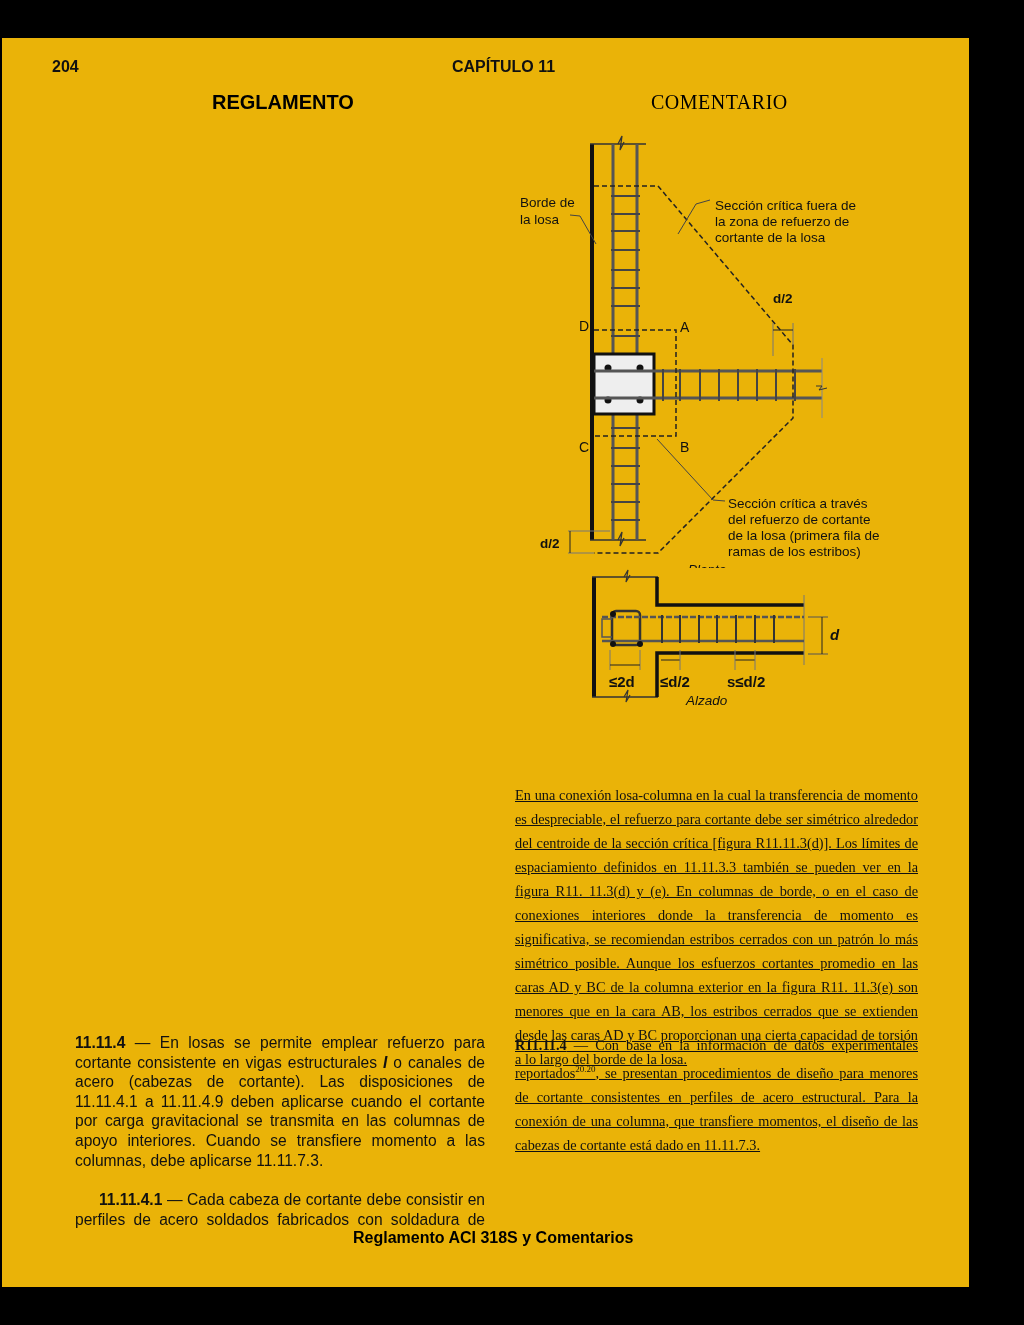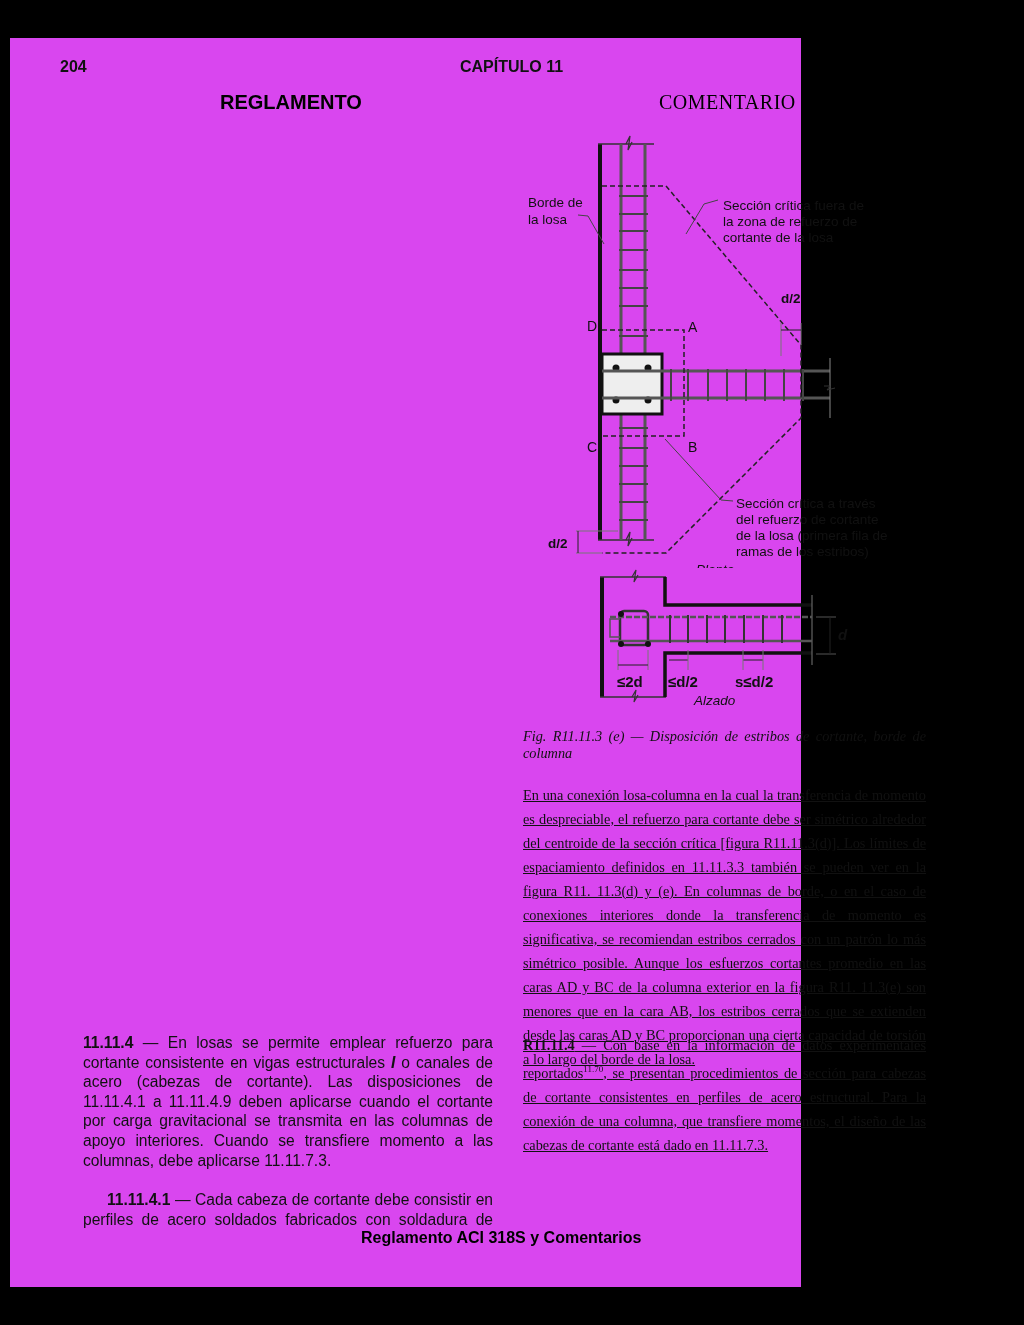--- a/index.html
+++ b/index.html
@@ -1,17 +1,17 @@
 <!DOCTYPE html>
 <html><head>
   <meta charset="utf-8">
   <style>
     html, body { margin:0; padding:0; }
     body { width:1024px; height:1325px; background:#000; position:relative; overflow:hidden; }
-    .page { position:absolute; left:10px; top:38px; width:791px; height:1249px; background:#d946ef; }
+    .page { position:absolute; left:2px; top:38px; width:967px; height:1249px; background:#eab308; }
     .abs { position:absolute; }
     .sans { font-family: "Liberation Sans", sans-serif; }
     .serif { font-family: "Liberation Serif", serif; }
     .hdr { font-weight:bold; font-size:16px; color:#111; }
     .colhead-l { font-size:20px; font-weight:bold; }
     .colhead-r { font-size:20px; letter-spacing:0.5px; }
     .lefttext { font-size:15.6px; line-height:19.6px; color:#111; text-align:justify; text-align-last:justify; }
     .lefttext.last-left { text-align-last:left; }
     .righttext { font-size:14.3px; line-height:24px; color:#111; text-align:justify;text-decoration:underline; }
     .caption { font-style:italic; font-size:14.3px; line-height:17px; color:#111; text-align:justify; }
@@ -152,28 +152,25 @@
     <line x1="163" y1="95" x2="183" y2="95" stroke="#222" stroke-width="1"></line>
     <line x1="163" y1="85" x2="163" y2="105" stroke="#777" stroke-width="1"></line>
     <line x1="183" y1="85" x2="183" y2="105" stroke="#777" stroke-width="1"></line>
     <text x="37" y="122" font-size="15" font-weight="bold" fill="#111">≤2d</text>
     <text x="88" y="122" font-size="15" font-weight="bold" fill="#111">≤d/2</text>
     <text x="155" y="122" font-size="15" font-weight="bold" fill="#111">s≤d/2</text>
     <text x="258" y="75" font-size="15" font-weight="bold" font-style="italic" fill="#111">d</text>
     <text x="114" y="140" font-size="13.5" font-style="italic" fill="#111">Alzado</text>
   </svg>
 
-  <div class="abs serif caption" style="left:513px; top:690px; width:403px;">
-    <span>Fig. R11.11.3 (e)</span><span> — Disposición de estribos de cortante, borde de columna</span>
-  </div>
 
   <div class="abs serif righttext" style="left:513px; top:745px; width:403px;">En una conexión losa-columna en la cual la transferencia de momento es despreciable, el refuerzo para cortante debe ser simétrico alrededor del centroide de la sección crítica [figura R11.11.3(d)]. Los límites de espaciamiento definidos en 11.11.3.3 también se pueden ver en la figura R11. 11.3(d) y (e). En columnas de borde, o en el caso de conexiones interiores donde la transferencia de momento es significativa, se recomiendan estribos cerrados con un patrón lo más simétrico posible. Aunque los esfuerzos cortantes promedio en las caras AD y BC de la columna exterior en la figura R11. 11.3(e) son menores que en la cara AB, los estribos cerrados que se extienden desde las caras AD y BC proporcionan una cierta capacidad de torsión a lo largo del borde de la losa.</div>
 
   <div class="abs serif righttext" style="left:513px; top:995px; width:403px;">
-    <b>R11.11.4</b><span> — Con base en la información de datos experimentales reportados</span><sup style="font-size:9px;">11.70</sup><span>, se presentan procedimientos de sección para cabezas de cortante consistentes en perfiles de acero estructural. Para la conexión de una columna, que transfiere momentos, el diseño de las cabezas de cortante está dado en 11.11.7.3.</span>
+    <b>R11.11.4</b><span> — Con base en la información de datos experimentales reportados</span><sup style="font-size:9px;">20.20</sup><span>, se presentan procedimientos de diseño para menores de cortante consistentes en perfiles de acero estructural. Para la conexión de una columna, que transfiere momentos, el diseño de las cabezas de cortante está dado en 11.11.7.3.</span>
   </div>
 
 
   <div class="abs sans lefttext last-left" style="left:73px; top:995px; width:410px;">
     <b>11.11.4</b><span> — En losas se permite emplear refuerzo para cortante consistente en vigas estructurales </span><b><i>I</i></b><span> o canales de acero (cabezas de cortante). Las disposiciones de 11.11.4.1 a 11.11.4.9 deben aplicarse cuando el cortante por carga gravitacional se transmita en las columnas de apoyo interiores. Cuando se transfiere momento a las columnas, debe aplicarse 11.11.7.3.</span>
   </div>
 
   <div class="abs sans lefttext" style="left:73px; top:1141px; width:410px; text-indent:24px;margin-top:11px;">
     <b>11.11.4.1</b><span> — Cada cabeza de cortante debe consistir en perfiles de acero soldados fabricados con soldadura de</span>
   </div>

